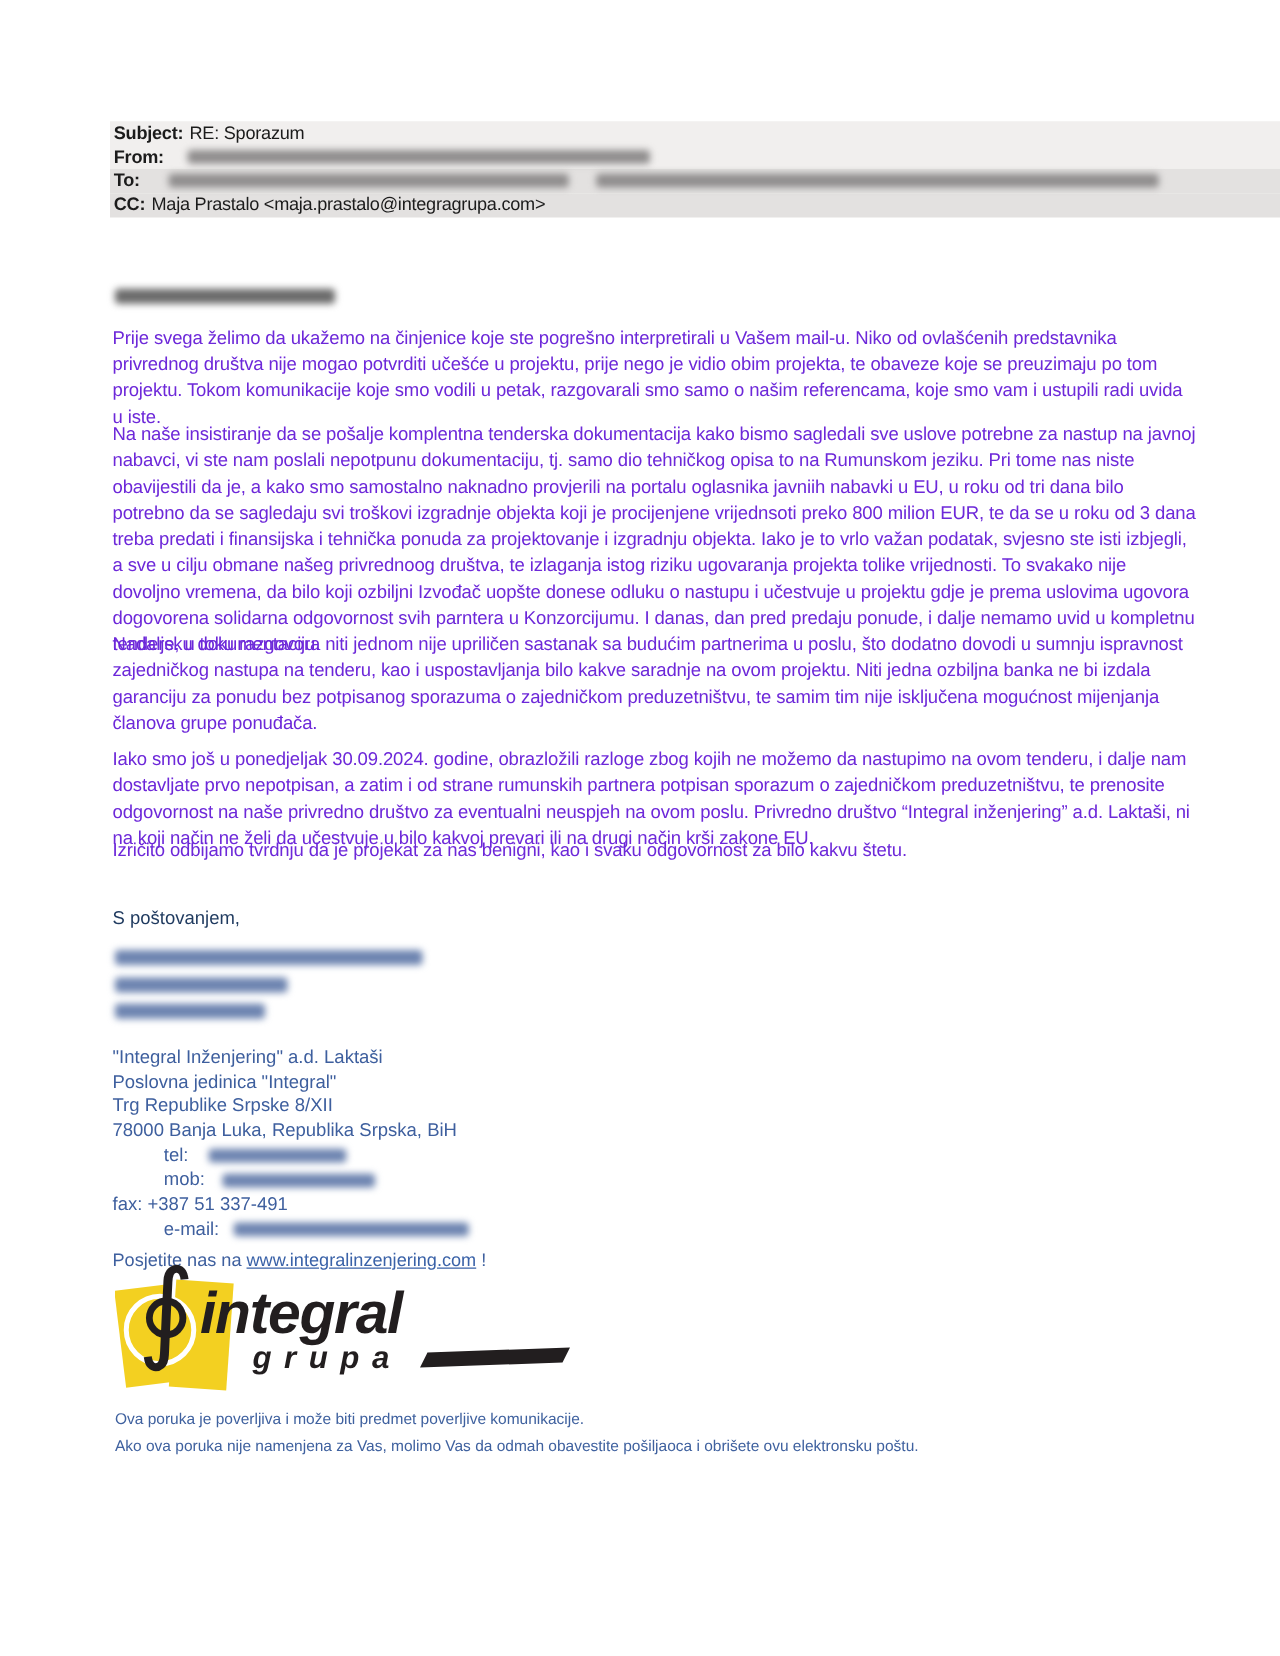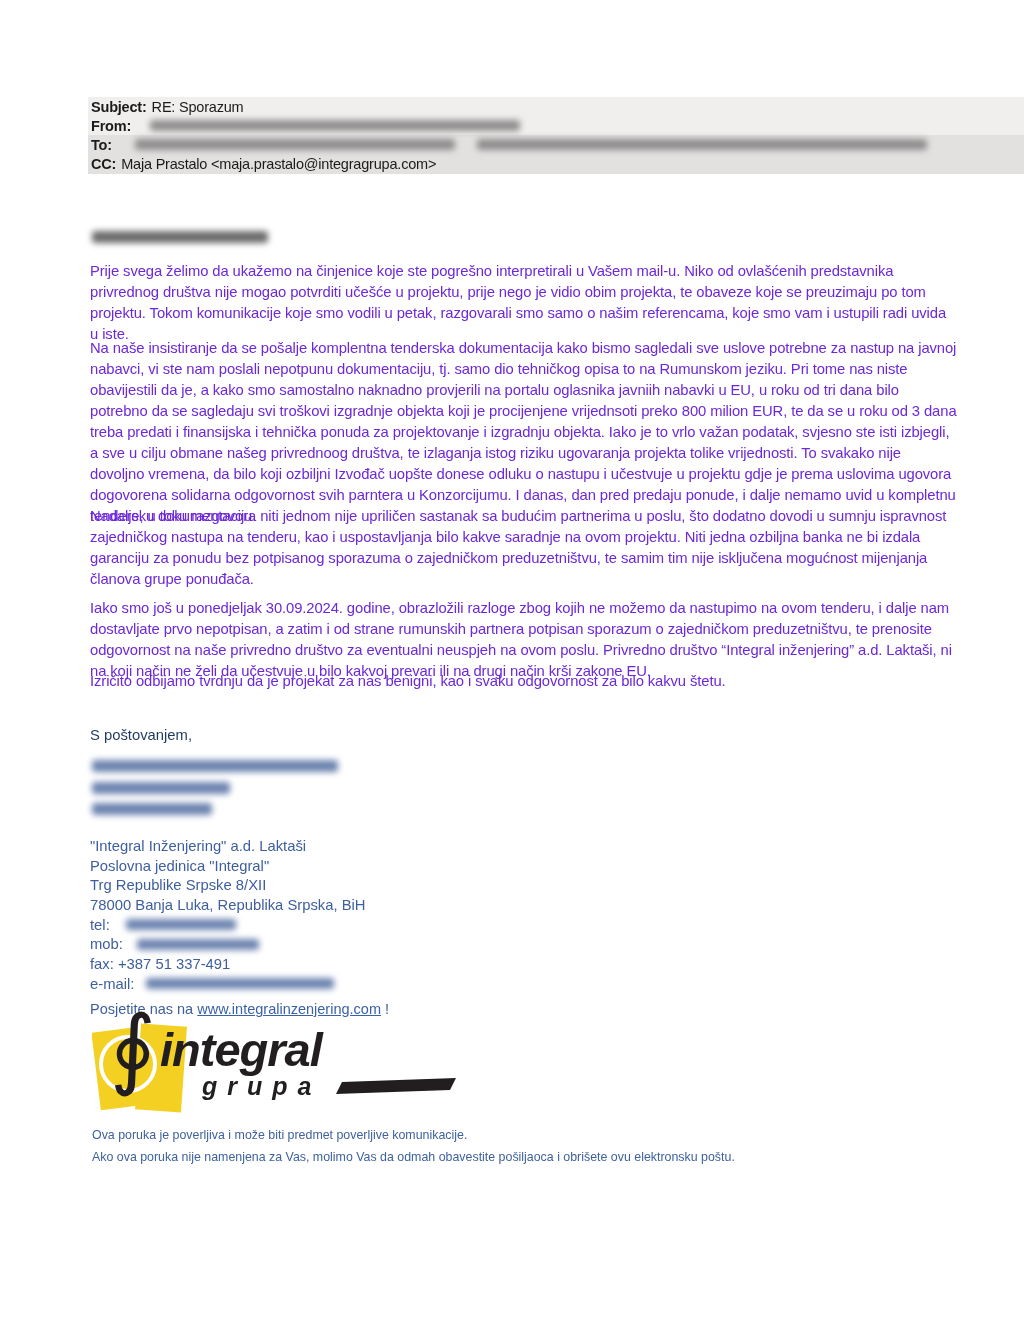--- a/index.html
+++ b/index.html
@@ -20,21 +20,21 @@
   .redact.darkgray{background:#6b6b6b;}
   .redact.blue{background:#6d84b0;}
   
   .para{position:absolute;left:90px;width:868px;margin:0;
         font-size:14.8px;line-height:21px;letter-spacing:-0.1px;color:#6d28d9;}
   .closing{position:absolute;left:90px;font-size:14.8px;color:#1f3a5f;}
   .sigblur{position:absolute;left:92px;height:12px;}
   
   .company{position:absolute;left:90px;top:836px;color:#3e5f9e;font-size:14.8px;}
   .company .cline{height:19.7px;display:flex;align-items:center;white-space:nowrap;}
-  .company .clabel{margin-right:6px;}
+  .company .clabel{margin-right:6px;margin-left:41px;}
   .visit{position:absolute;left:90px;top:1001px;font-size:14.5px;color:#3e5f9e;white-space:nowrap;}
   .visit a{color:#3a62a8;text-decoration:underline;}
   
   .logo{position:absolute;left:92px;top:1020px;width:320px;height:95px;}
   .logo .mark{position:absolute;left:0;top:2px;width:100px;height:92px;}
   .logo .integral-glyph{position:absolute;left:18px;top:-16px;font-size:88px;line-height:1;
         font-family:"DejaVu Sans",sans-serif;color:#221e1f;font-style:normal;}
   .logo .word{position:absolute;left:68px;top:6px;font-style:italic;font-weight:900;
         font-size:47px;line-height:1;color:#221e1f;letter-spacing:-1px;}
   .logo .subword{position:absolute;left:110px;top:52px;font-style:italic;font-weight:800;

